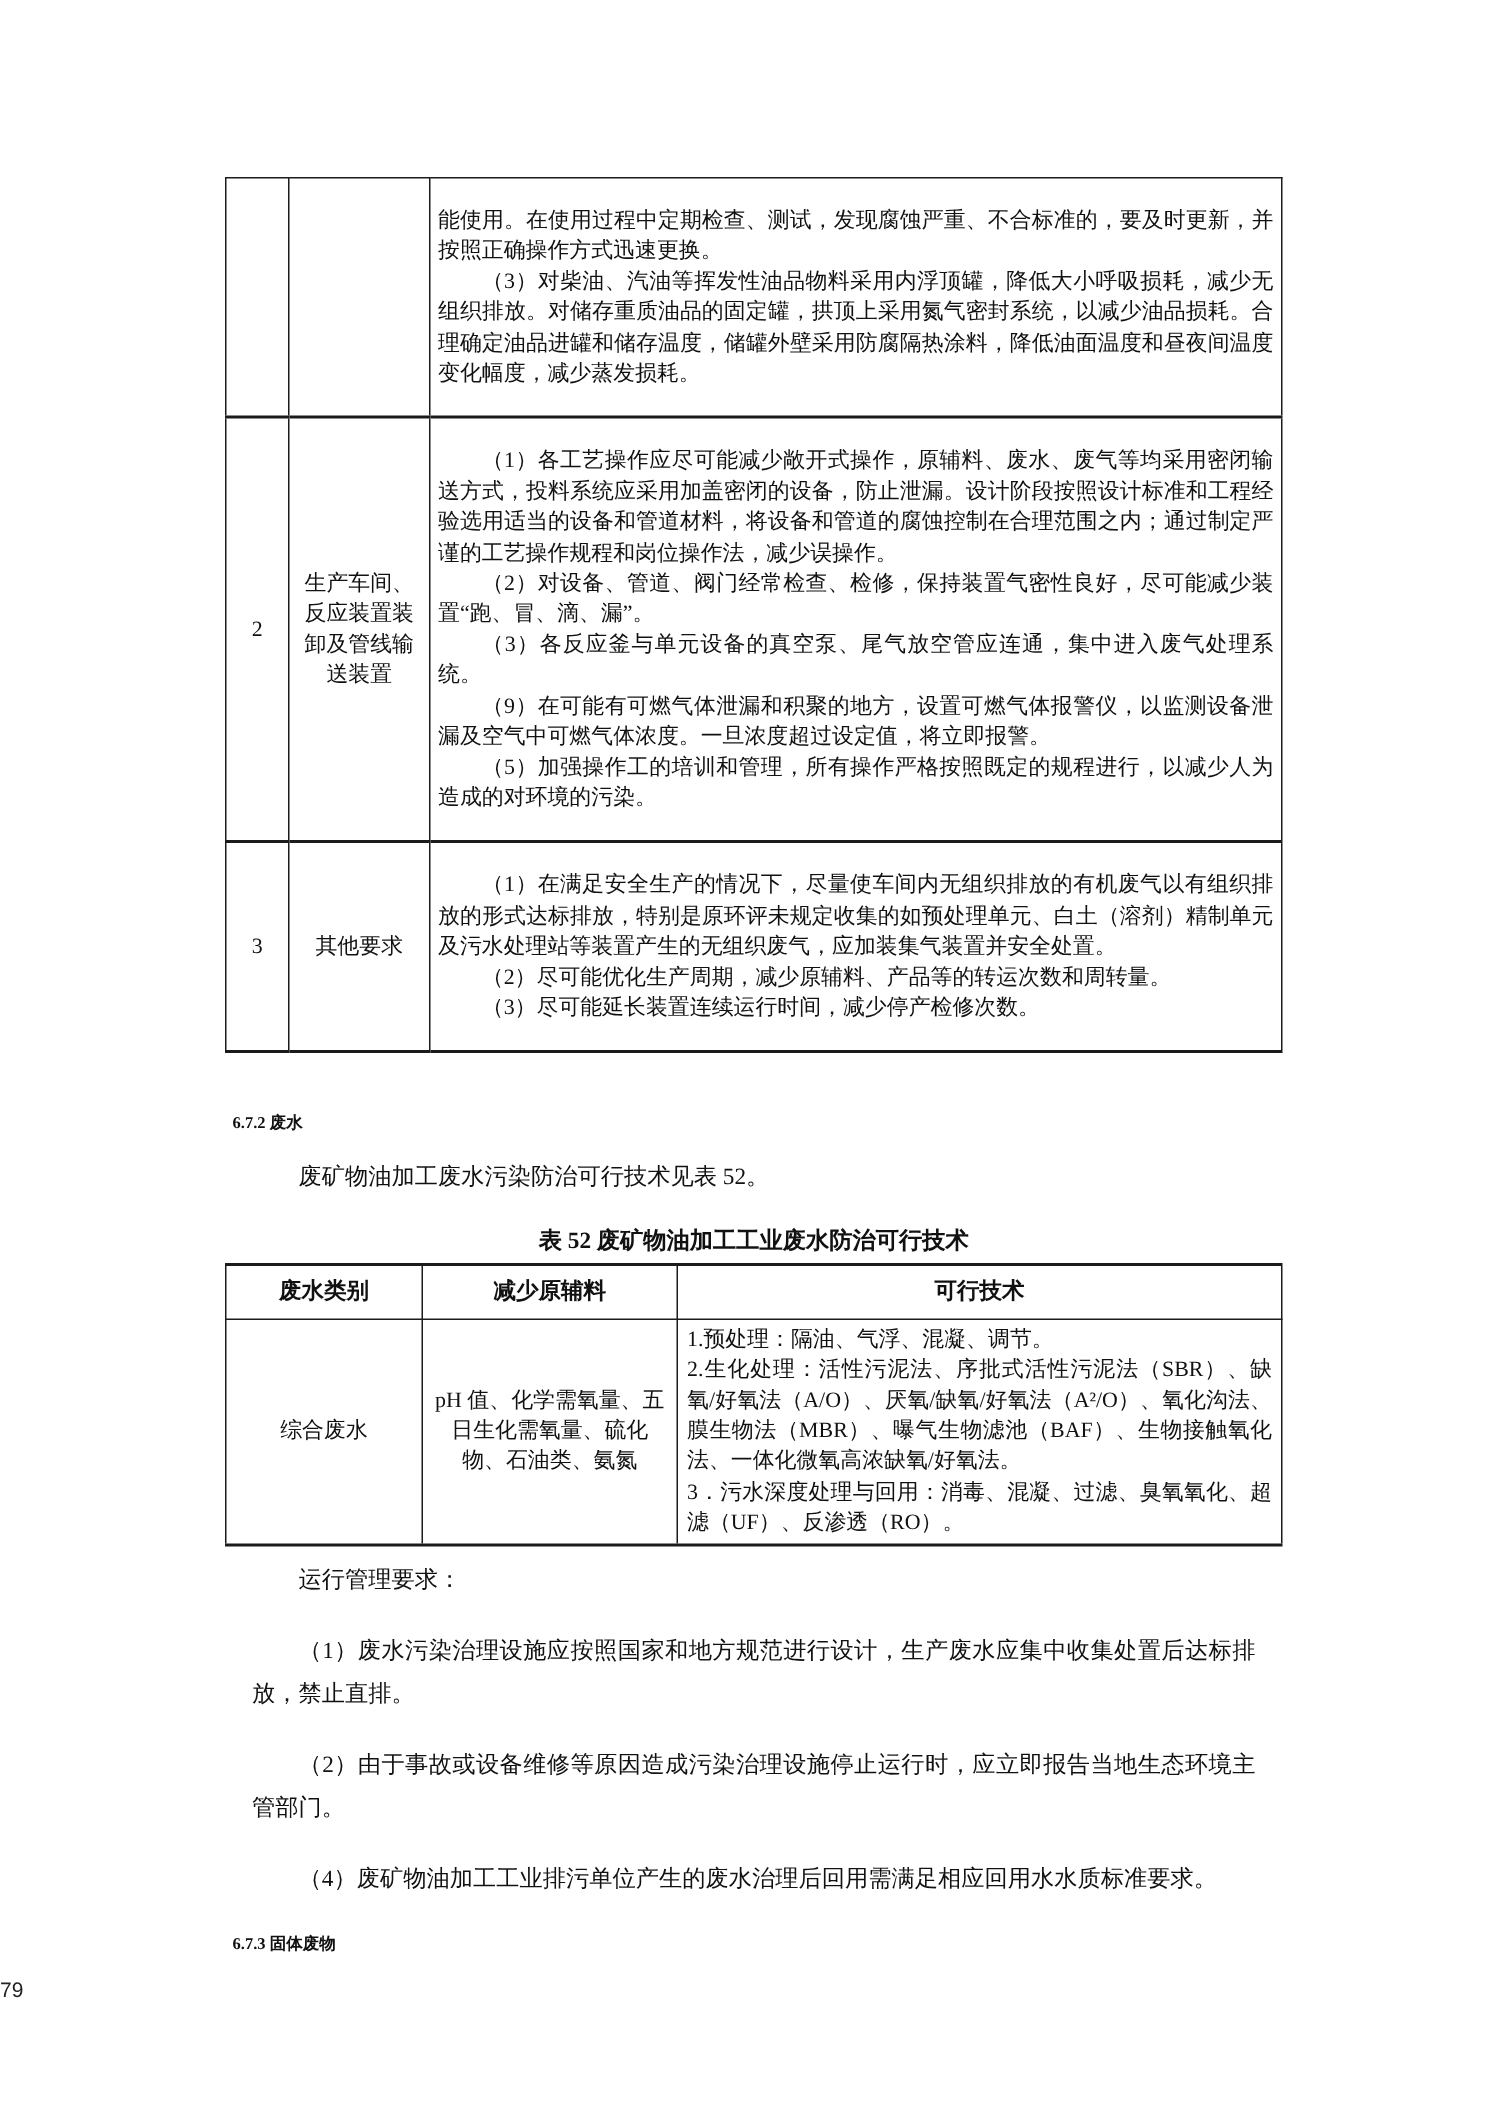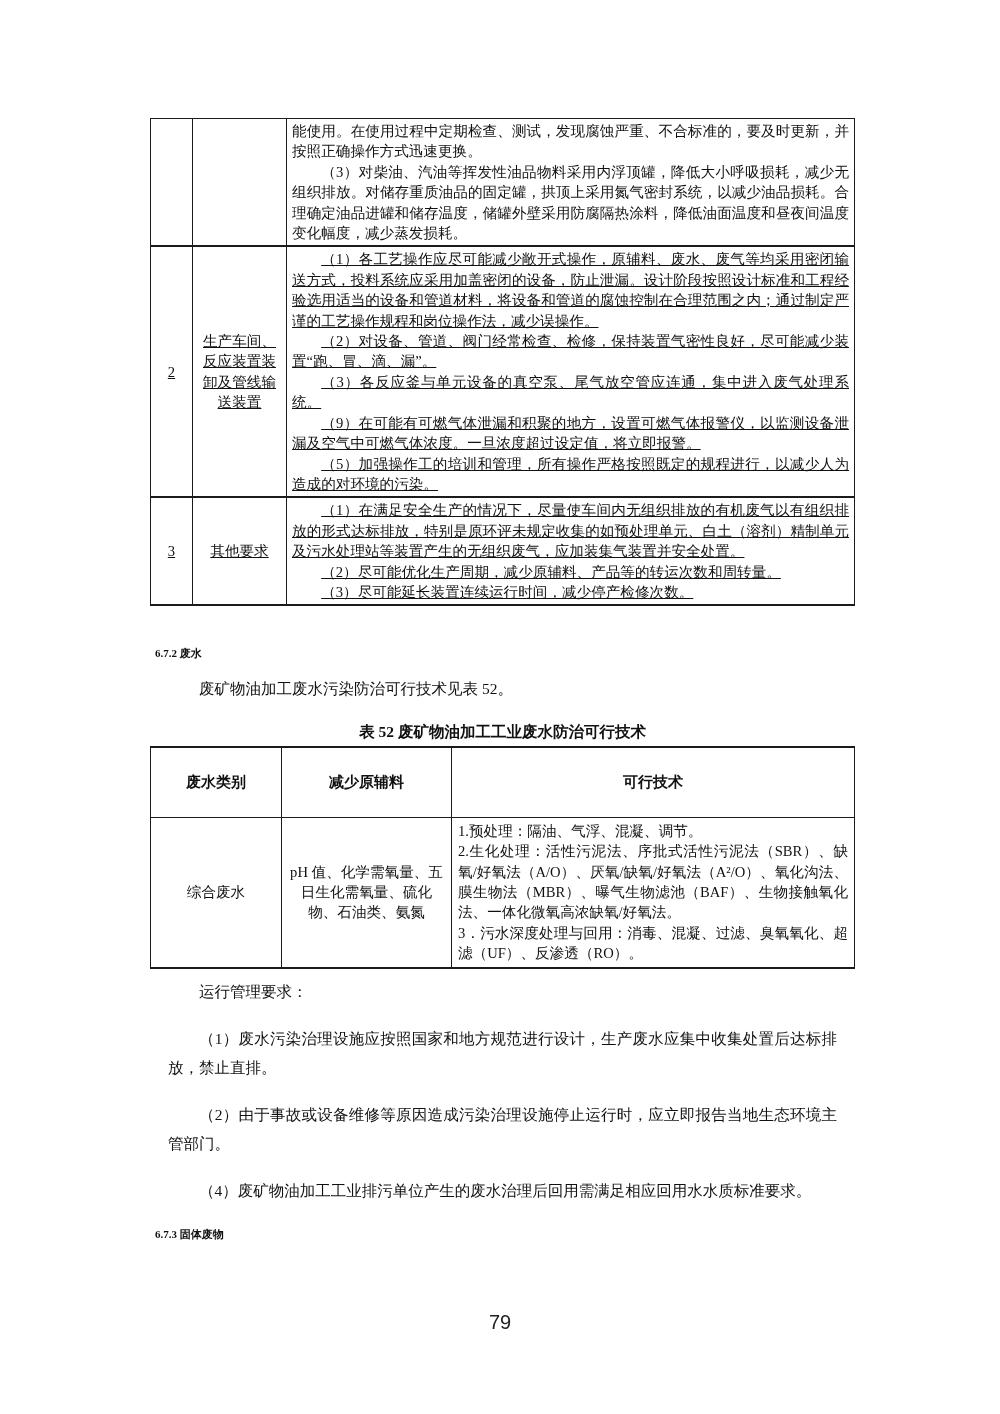--- a/index.html
+++ b/index.html
@@ -18,25 +18,25 @@
   
   table.t1 {
     width: 705px;
     border-collapse: collapse;
     table-layout: fixed;
     font-size: 14.6px;
     line-height: 20.4px;
   }
   table.t1 td {
     border: 1px solid #1b1b1b;
-    padding: 2px 5px;
+    padding: 18px 5px;
     vertical-align: middle;
     box-sizing: border-box;
   }
-  table.t1 tr + tr td { border-top: 2px solid #1b1b1b; text-decoration: underline; }
+  table.t1 tr + tr td { border-top: 2px solid #1b1b1b; }
   table.t1 tr:last-child td { border-bottom: 2px solid #1b1b1b; }
   td.c-num { width: 42px; text-align: center; }
   td.c-lbl { width: 94px; text-align: center; padding: 2px 3px; }
   td.c-cnt { text-align: justify; }
   .cp { margin: 0; }
   .ti { text-indent: 2em; }
 
   
   .sec {
     font-size: 11px;
@@ -71,42 +71,41 @@
     table-layout: fixed;
     font-size: 14.6px;
     line-height: 20.4px;
   }
   table.t52 th, table.t52 td {
     border: 1px solid #1b1b1b;
     box-sizing: border-box;
   }
   table.t52 thead th {
     border-top: 2px solid #1b1b1b;
-    padding: 24px 4px;
+    padding: 7px 4px;
     font-size: 15px;
     font-weight: bold;
     text-align: center;
   }
   table.t52 tbody td {
     border-bottom: 2px solid #1b1b1b;
     padding: 3px 6px;
     vertical-align: middle;
   }
   td.c-center { text-align: center; }
   td.c-tech p { margin: 0; text-align: justify; }
   .w1 { width: 131px; }
   .w2 { width: 170px; }
 
   .pageno {
     position: absolute;
     left: 0;
     bottom: 80px;
     width: 100%;
-    text-align: center;
-    font-size: 20px;
+    font-size: 14px;
     font-family: "Liberation Sans", "DejaVu Sans", sans-serif;
     color: #222;
   }
 </style>
 </head>
 <body>
 
 <div class="page">
 
   <table class="t1">

